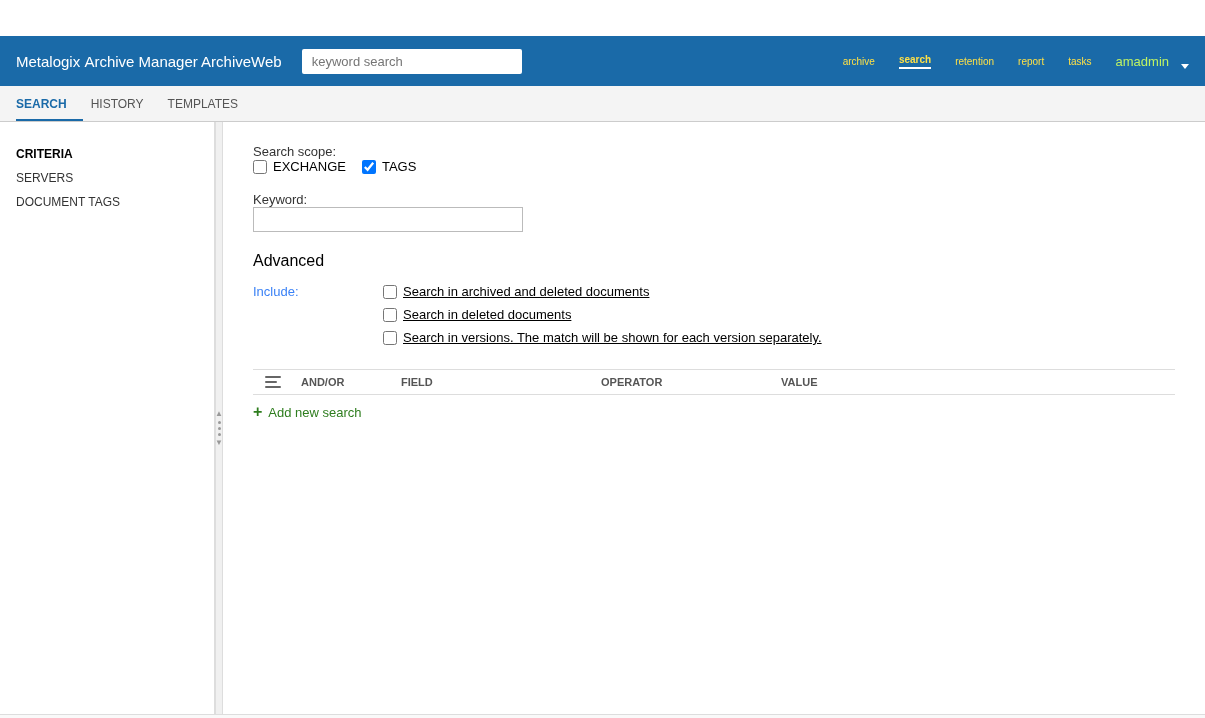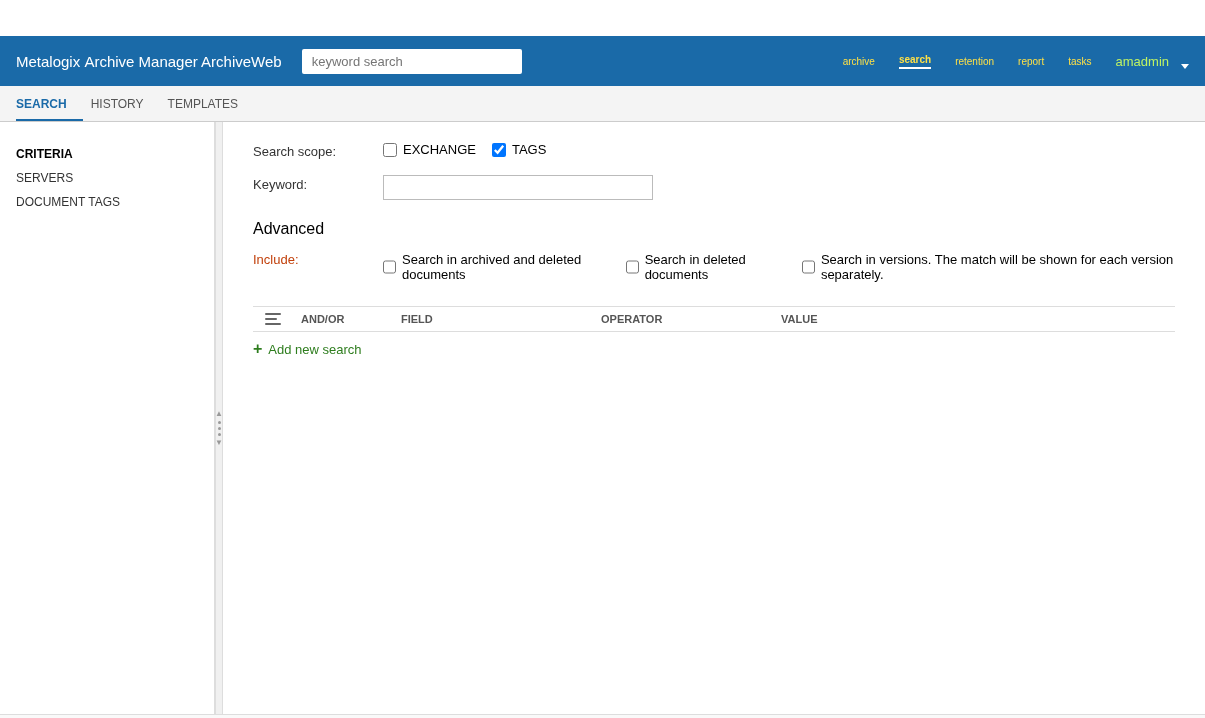--- a/index.html
+++ b/index.html
@@ -118,20 +118,21 @@
       background: #fff;
       overflow-y: auto;
       position: relative;
     }
 
     
     .form-row {
       display: flex;
       align-items: flex-start;
       margin-bottom: 16px;
+      flex-direction: column;
     }
     .form-label {
       width: 130px;
       font-size: 13px;
       color: #333;
       padding-top: 2px;
       flex-shrink: 0;
     }
     .form-controls {
       display: flex;
@@ -167,27 +168,28 @@
     }
 
     .include-row {
       display: flex;
       align-items: flex-start;
       margin-bottom: 6px;
     }
     .include-label {
       width: 130px;
       font-size: 13px;
-      color: #c2410c;
+      color: #3b82f6;
       flex-shrink: 0;
     }
     .include-options {
       display: flex;
-      flex-direction: row;
-      gap: 16px;
+      flex-direction: column;
+      gap: 8px;
+      text-decoration: underline;
     }
     .include-option {
       display: flex;
       align-items: center;
       gap: 6px;
       font-size: 13px;
     }
     .include-option input[type="checkbox"] {
       width: 14px;
       height: 14px;

